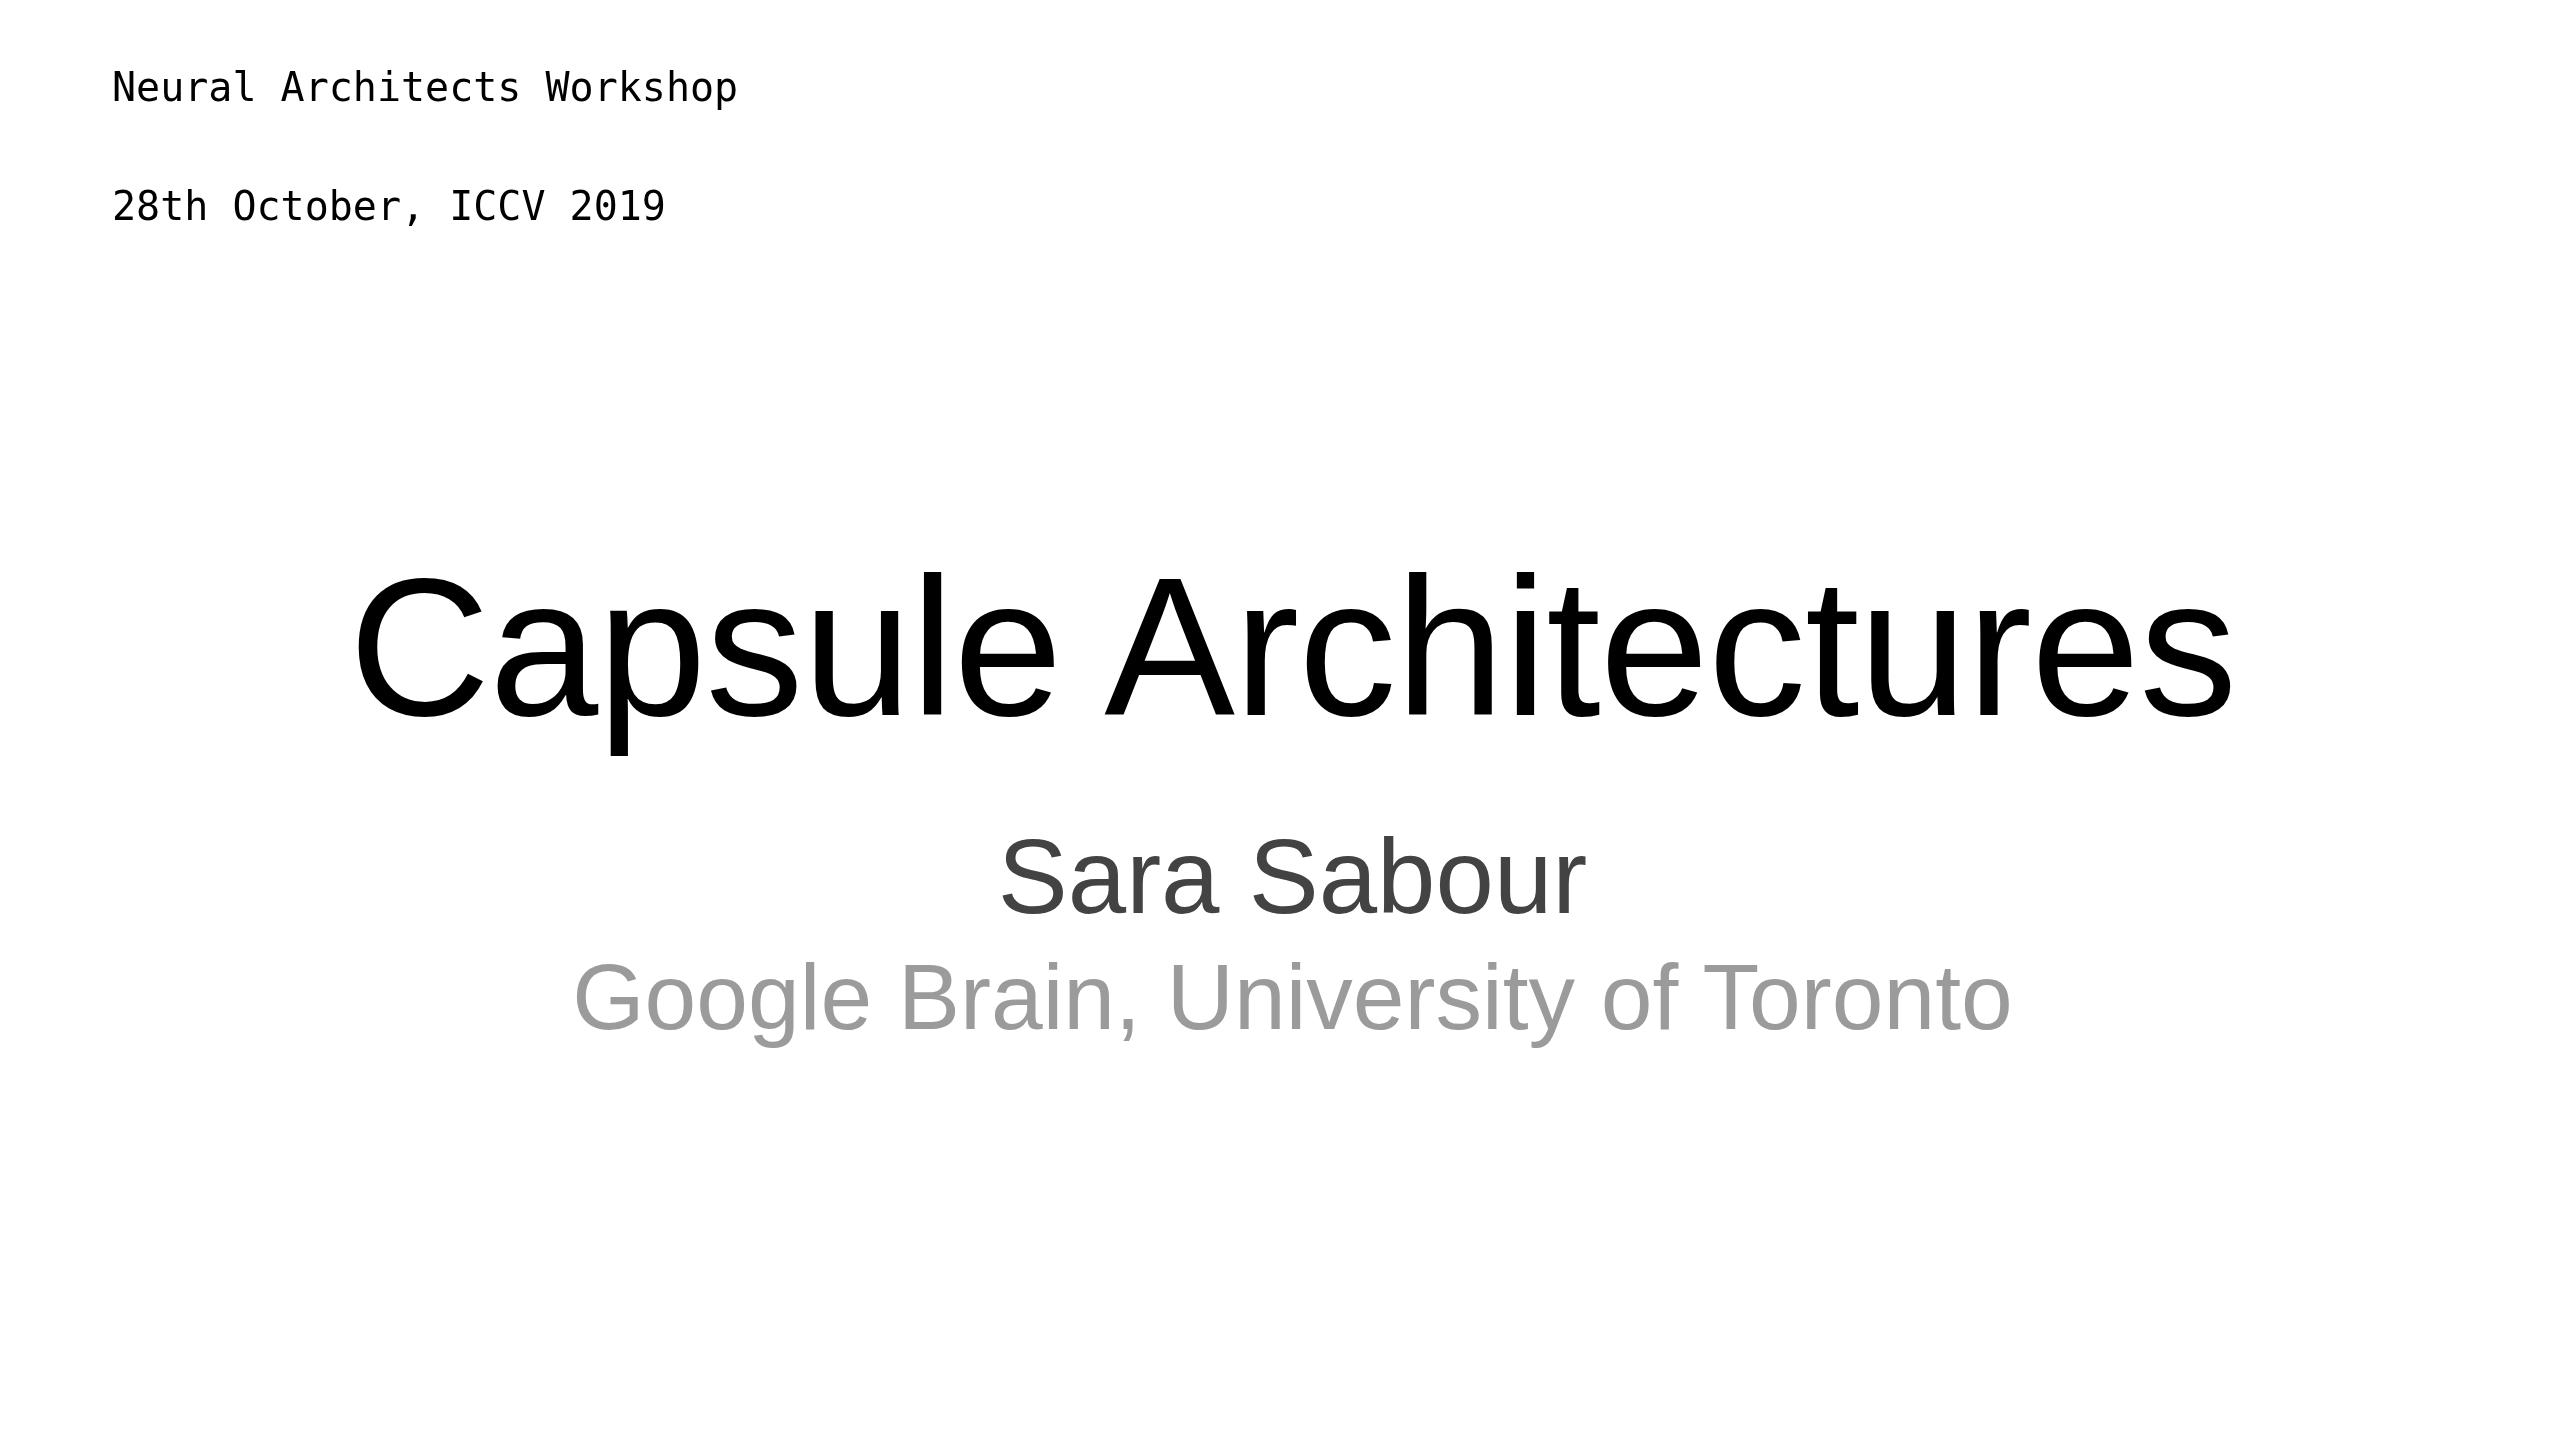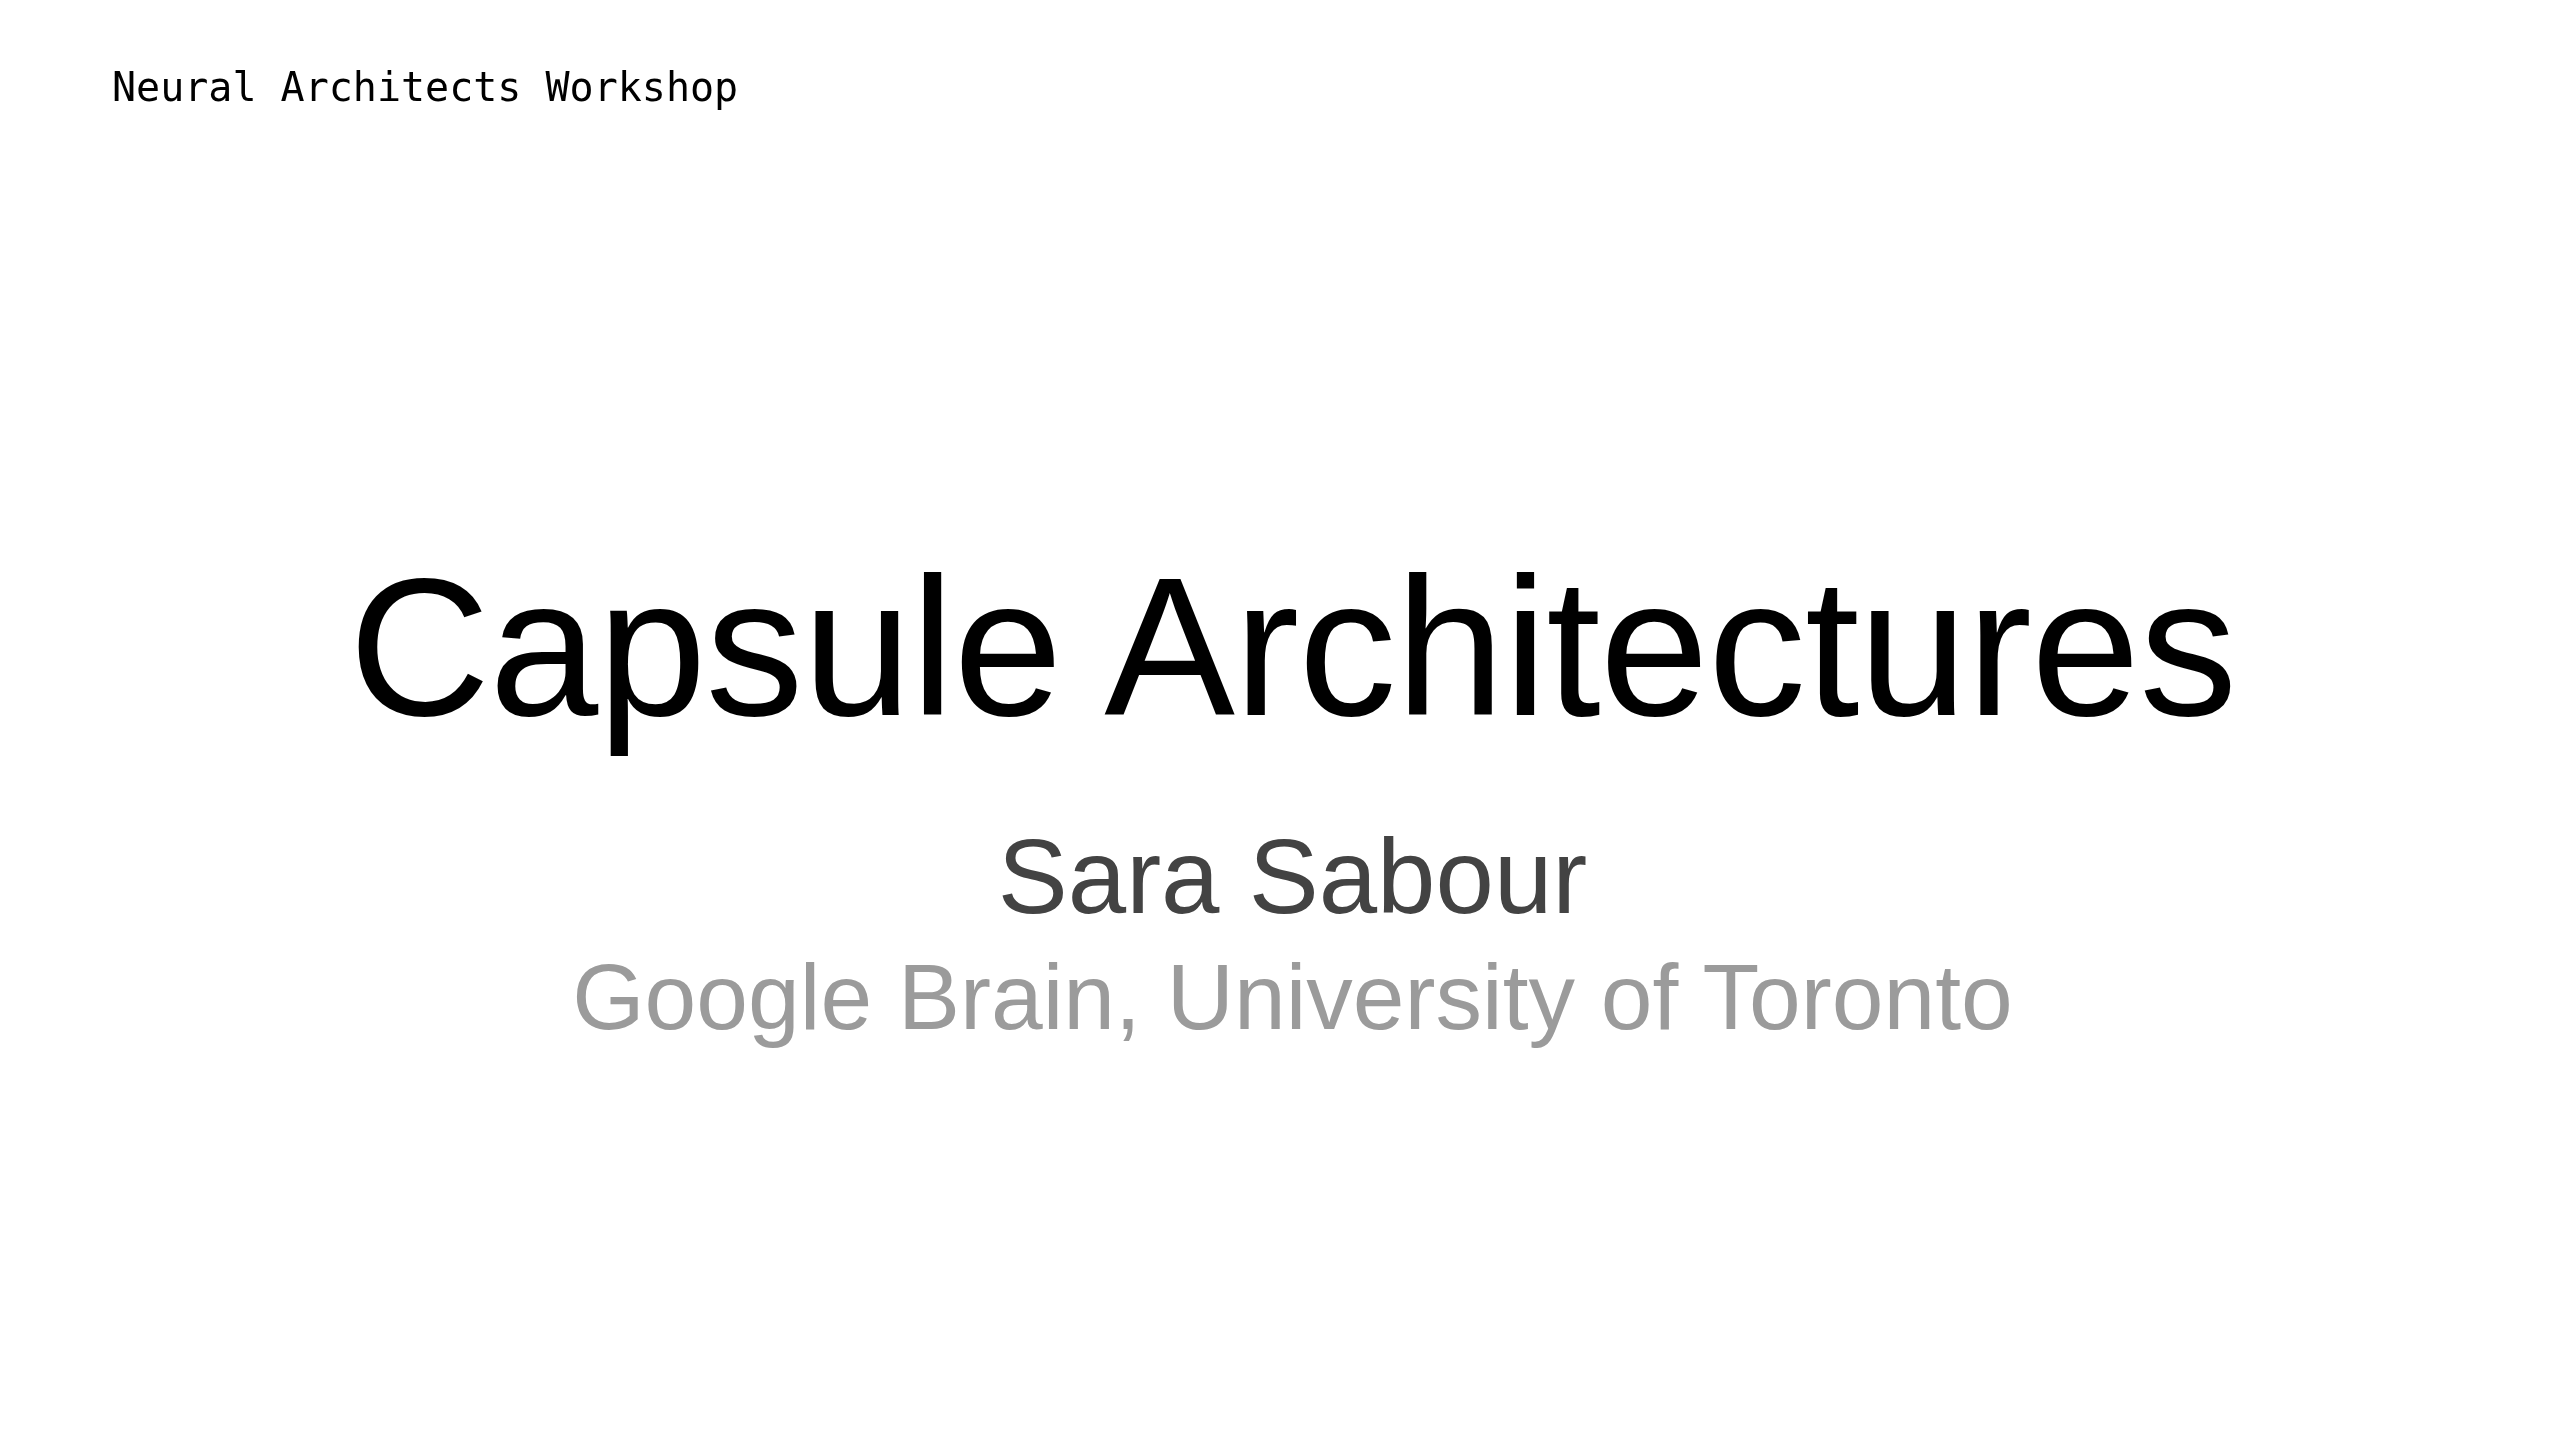--- a/index.html
+++ b/index.html
@@ -88,20 +88,21 @@
     white-space: nowrap;
   }
 </style>
 </head>
 <body>
 
 <div class="slide">
 
   <div class="header-block">
     <div class="header-line">Neural Architects Workshop</div>
+    <div class="header-line second">28th October, ICCV 2019</div>
   </div>
 
   <div class="slide-title">Capsule Architectures</div>
 
   <div class="author">Sara Sabour</div>
 
   <div class="affiliation">Google Brain, University of Toronto</div>
 
 </div>
 

